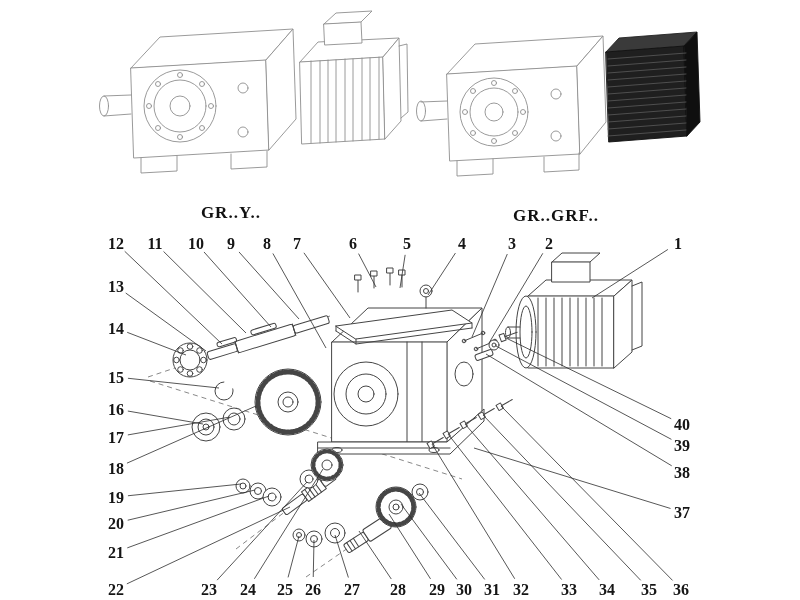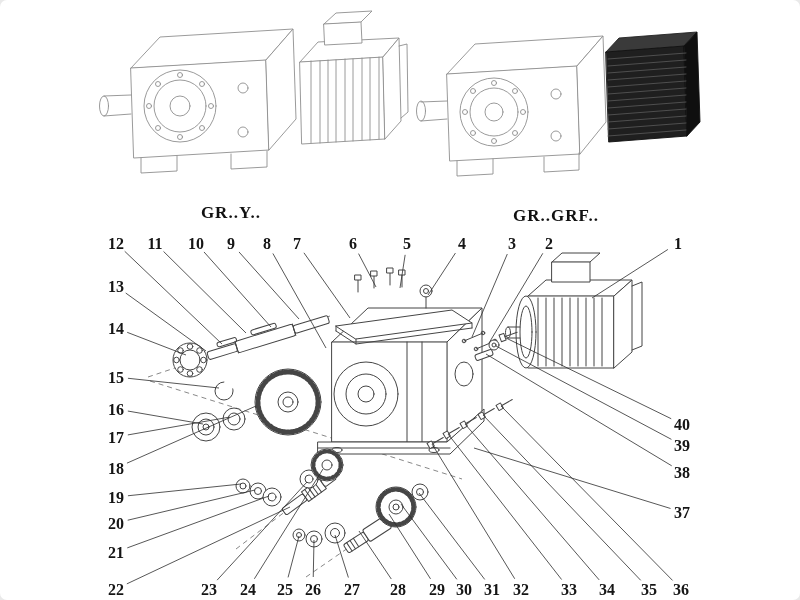--- a/index.html
+++ b/index.html
@@ -1,17 +1,17 @@
 <!DOCTYPE html>
 <html><head>
 <meta charset="utf-8">
 <style>
   html,body{margin:0;padding:0;background:#e9e9e9;}
   .page{width:800px;height:600px;background:#fff;position:relative;overflow:hidden;margin:0 auto;
-        font-family:"Liberation Serif",serif;border-radius:7px;}
+        font-family:"Liberation Serif",serif;}
   svg{display:block;}
   .callout{font-family:"Liberation Serif",serif;font-weight:bold;font-size:16px;fill:#151515;text-anchor:middle;}
   .leader{stroke:#2c2c2c;stroke-width:0.8;}
   .variant-label{font-family:"Liberation Serif",serif;font-weight:bold;font-size:17px;fill:#111;
                  text-anchor:middle;letter-spacing:1px;}
   .art-light{stroke:#8f8f8f;fill:none;stroke-width:0.9;stroke-linejoin:round;stroke-linecap:round;}
   .art-dark{stroke:#454545;fill:none;stroke-width:1;stroke-linejoin:round;stroke-linecap:round;}
   .wfill{fill:#fff;}
   .dash{stroke:#6a6a6a;stroke-width:0.8;stroke-dasharray:5 4;fill:none;}
   .teeth{stroke-dasharray:2.2 2.4;}

